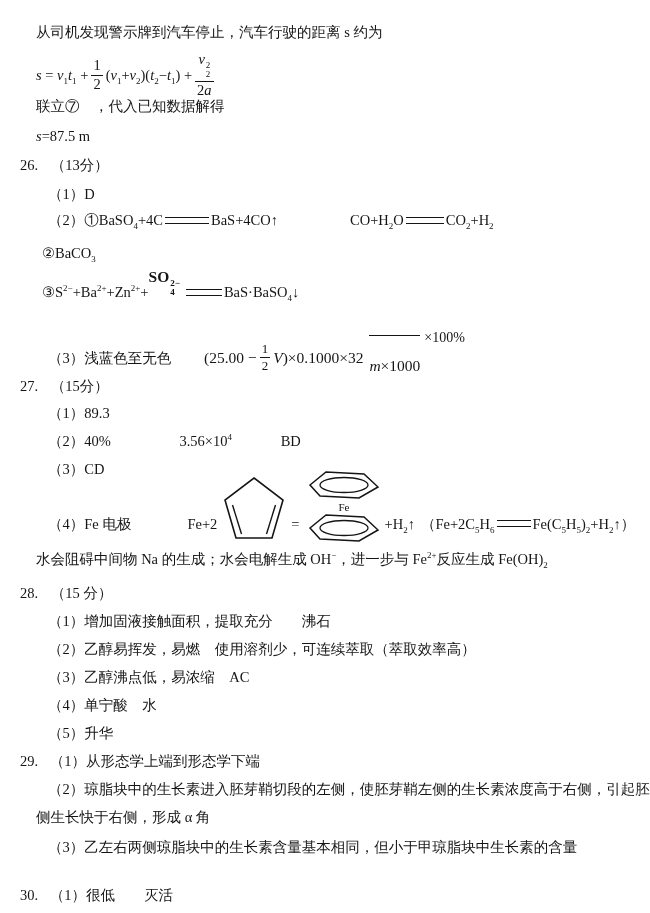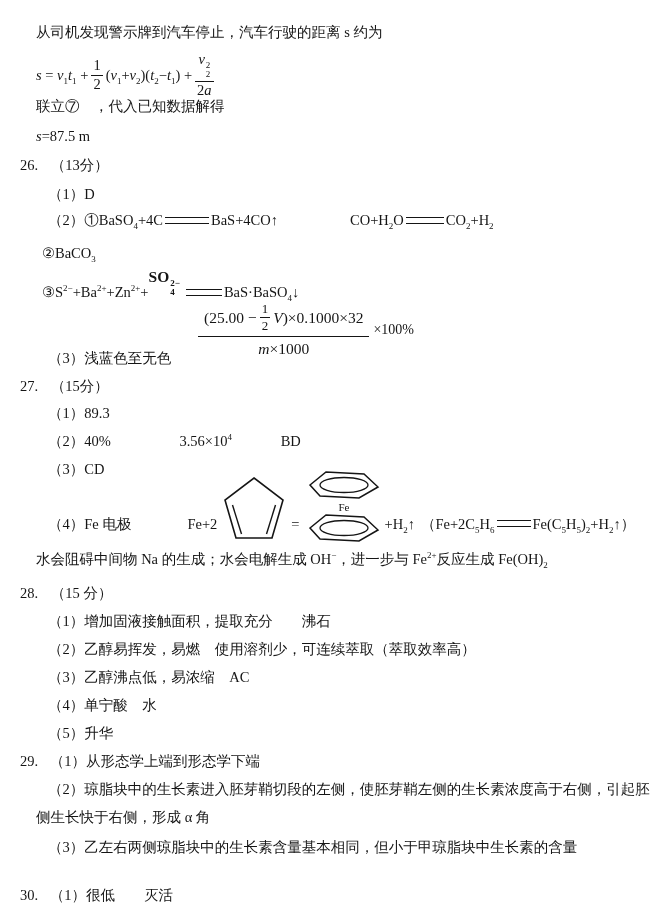--- a/index.html
+++ b/index.html
@@ -16,23 +16,23 @@
       font-size:9px;line-height:1.05;vertical-align:-0.45em;margin-left:1px;}
   
   .frac{display:inline-flex;flex-direction:column;align-items:center;
         vertical-align:middle;margin:0 3px;line-height:1.1;}
   .frac .fden{border-top:1.3px solid #151515;align-self:stretch;text-align:center;padding:1px 2px 0;}
   .frac .fnum{padding:0 2px 1px;}
   
   .dbl{display:inline-block;width:40px;height:7px;border-top:1.7px solid #151515;
        border-bottom:1.7px solid #151515;vertical-align:middle;margin:0 2px;box-sizing:border-box;}
   
-  .bigfrac{display:inline-flex;flex-direction:column;align-items:flex-end;font-size:15.5px;}
+  .bigfrac{display:inline-flex;align-items:flex-end;font-size:15.5px;margin-top:33px;}
   .bf-num{display:inline-flex;align-items:center;padding:0 6px 2px;}
-  .bf-den{border-top:1.4px solid #151515;align-self:stretch;text-align:center;padding-top:3px;}
+  .bf-den{border-top:1.4px solid #151515;align-self:stretch;text-align:center;padding-top:21px;}
   .bf-row{display:inline-flex;align-items:center;}
   .raised{position:relative;top:-10px;font-size:15.5px;font-weight:bold;}
   .eqrow{display:inline-flex;align-items:center;}
   .structrow{display:flex;align-items:flex-end;}
   .pb{padding-bottom:15px;}
   svg text{font-family:"Liberation Serif","DejaVu Serif",serif;}
 </style>
 </head>
 <body>
 

